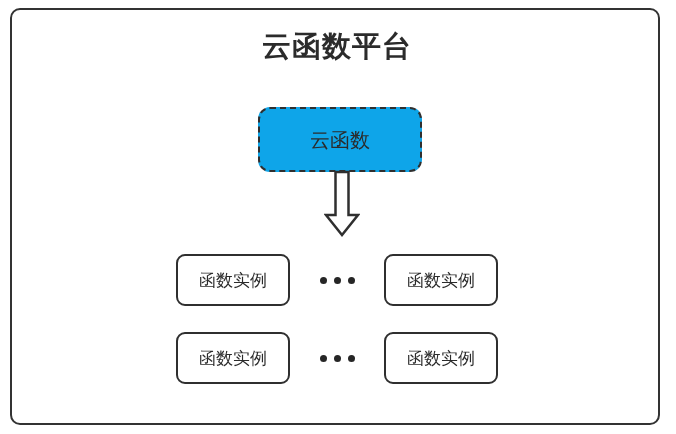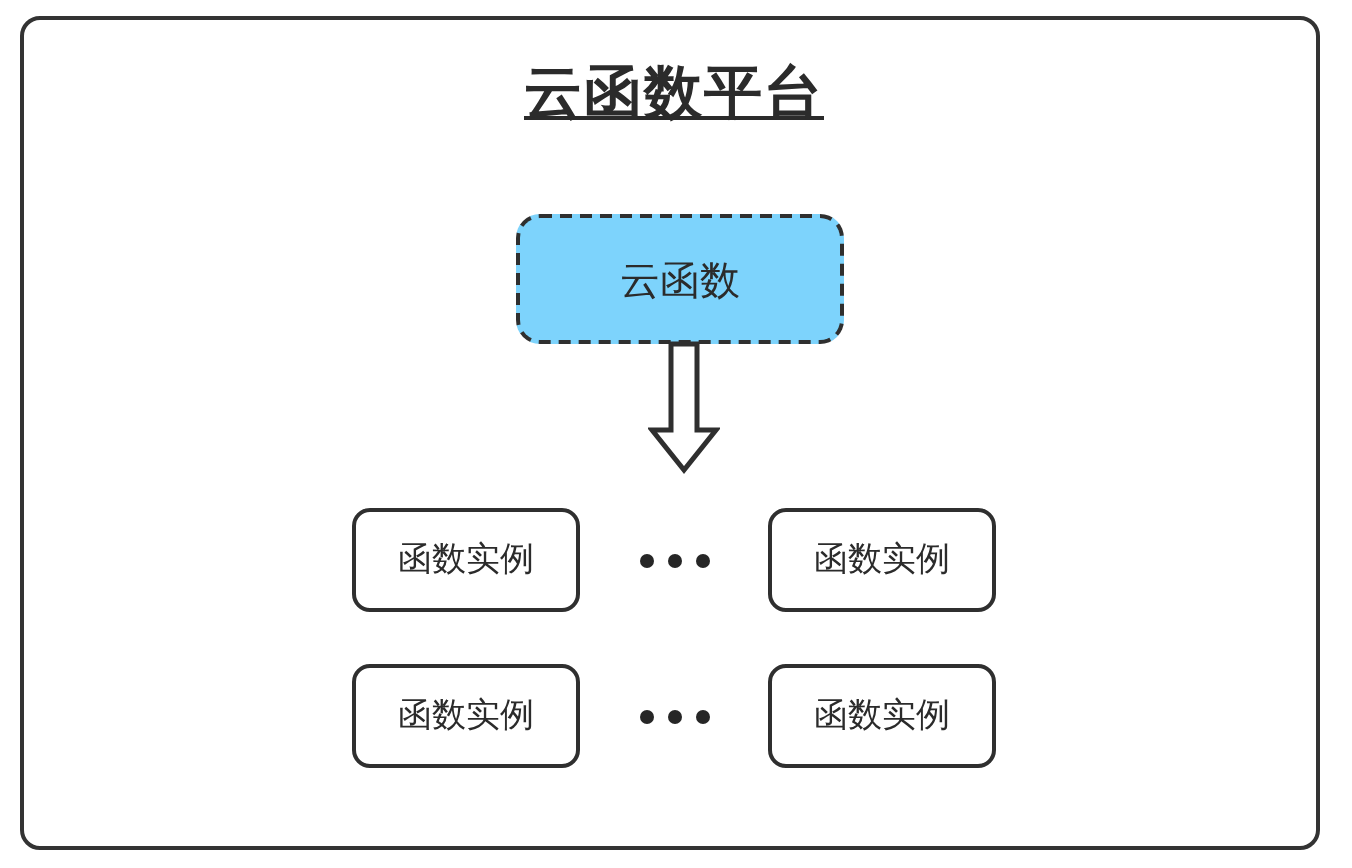--- a/index.html
+++ b/index.html
@@ -41,34 +41,33 @@
     left: 0;
     top: 22px;
     width: 650px;
     text-align: center;
     font-size: 29px;
     font-weight: bold;
     color: #2b2b2b;
     letter-spacing: 1px;
     line-height: 1;
     white-space: nowrap;
-    text-decoration: underline;
   }
 
   
   #cloud-function-node {
     position: absolute;
     left: 246px;
     top: 97px;
     width: 164px;
     height: 65px;
     box-sizing: border-box;
     border: 2.5px dashed #2f2f2f;
     border-radius: 12px;
-    background: #7dd3fc;
+    background: #0ea5e9;
     display: flex;
     align-items: center;
     justify-content: center;
   }
   #cloud-function-node .node-label {
     font-size: 20px;
     color: #2b2b2b;
     line-height: 1;
     white-space: nowrap;
   }

